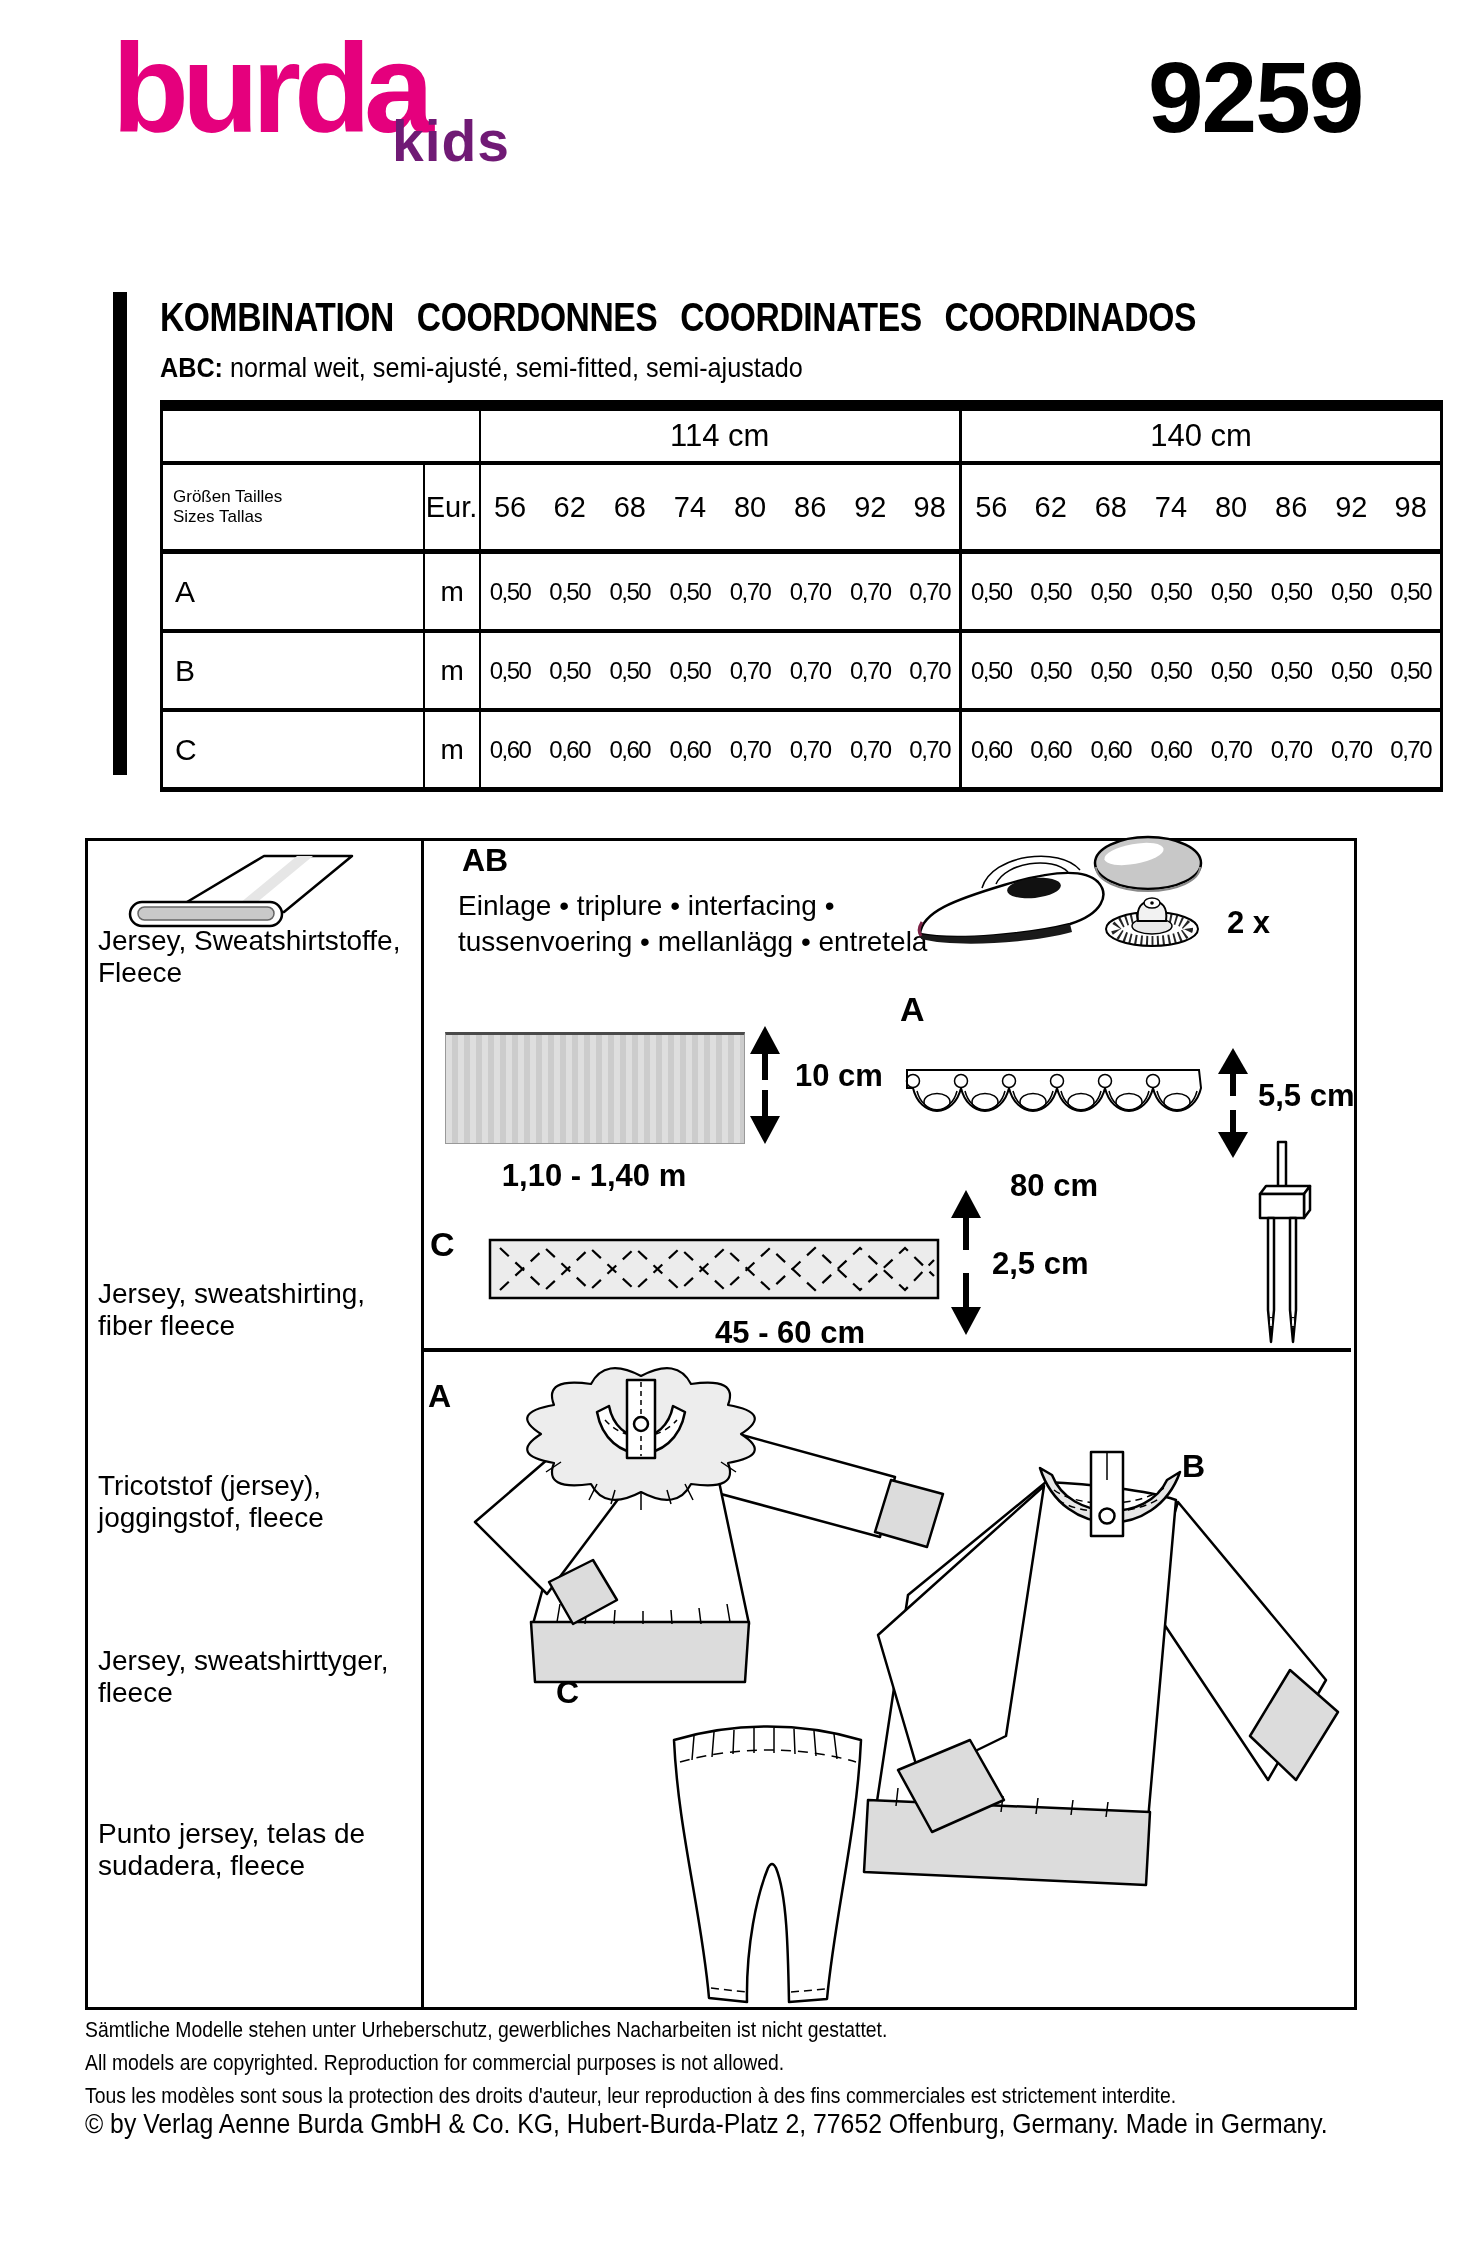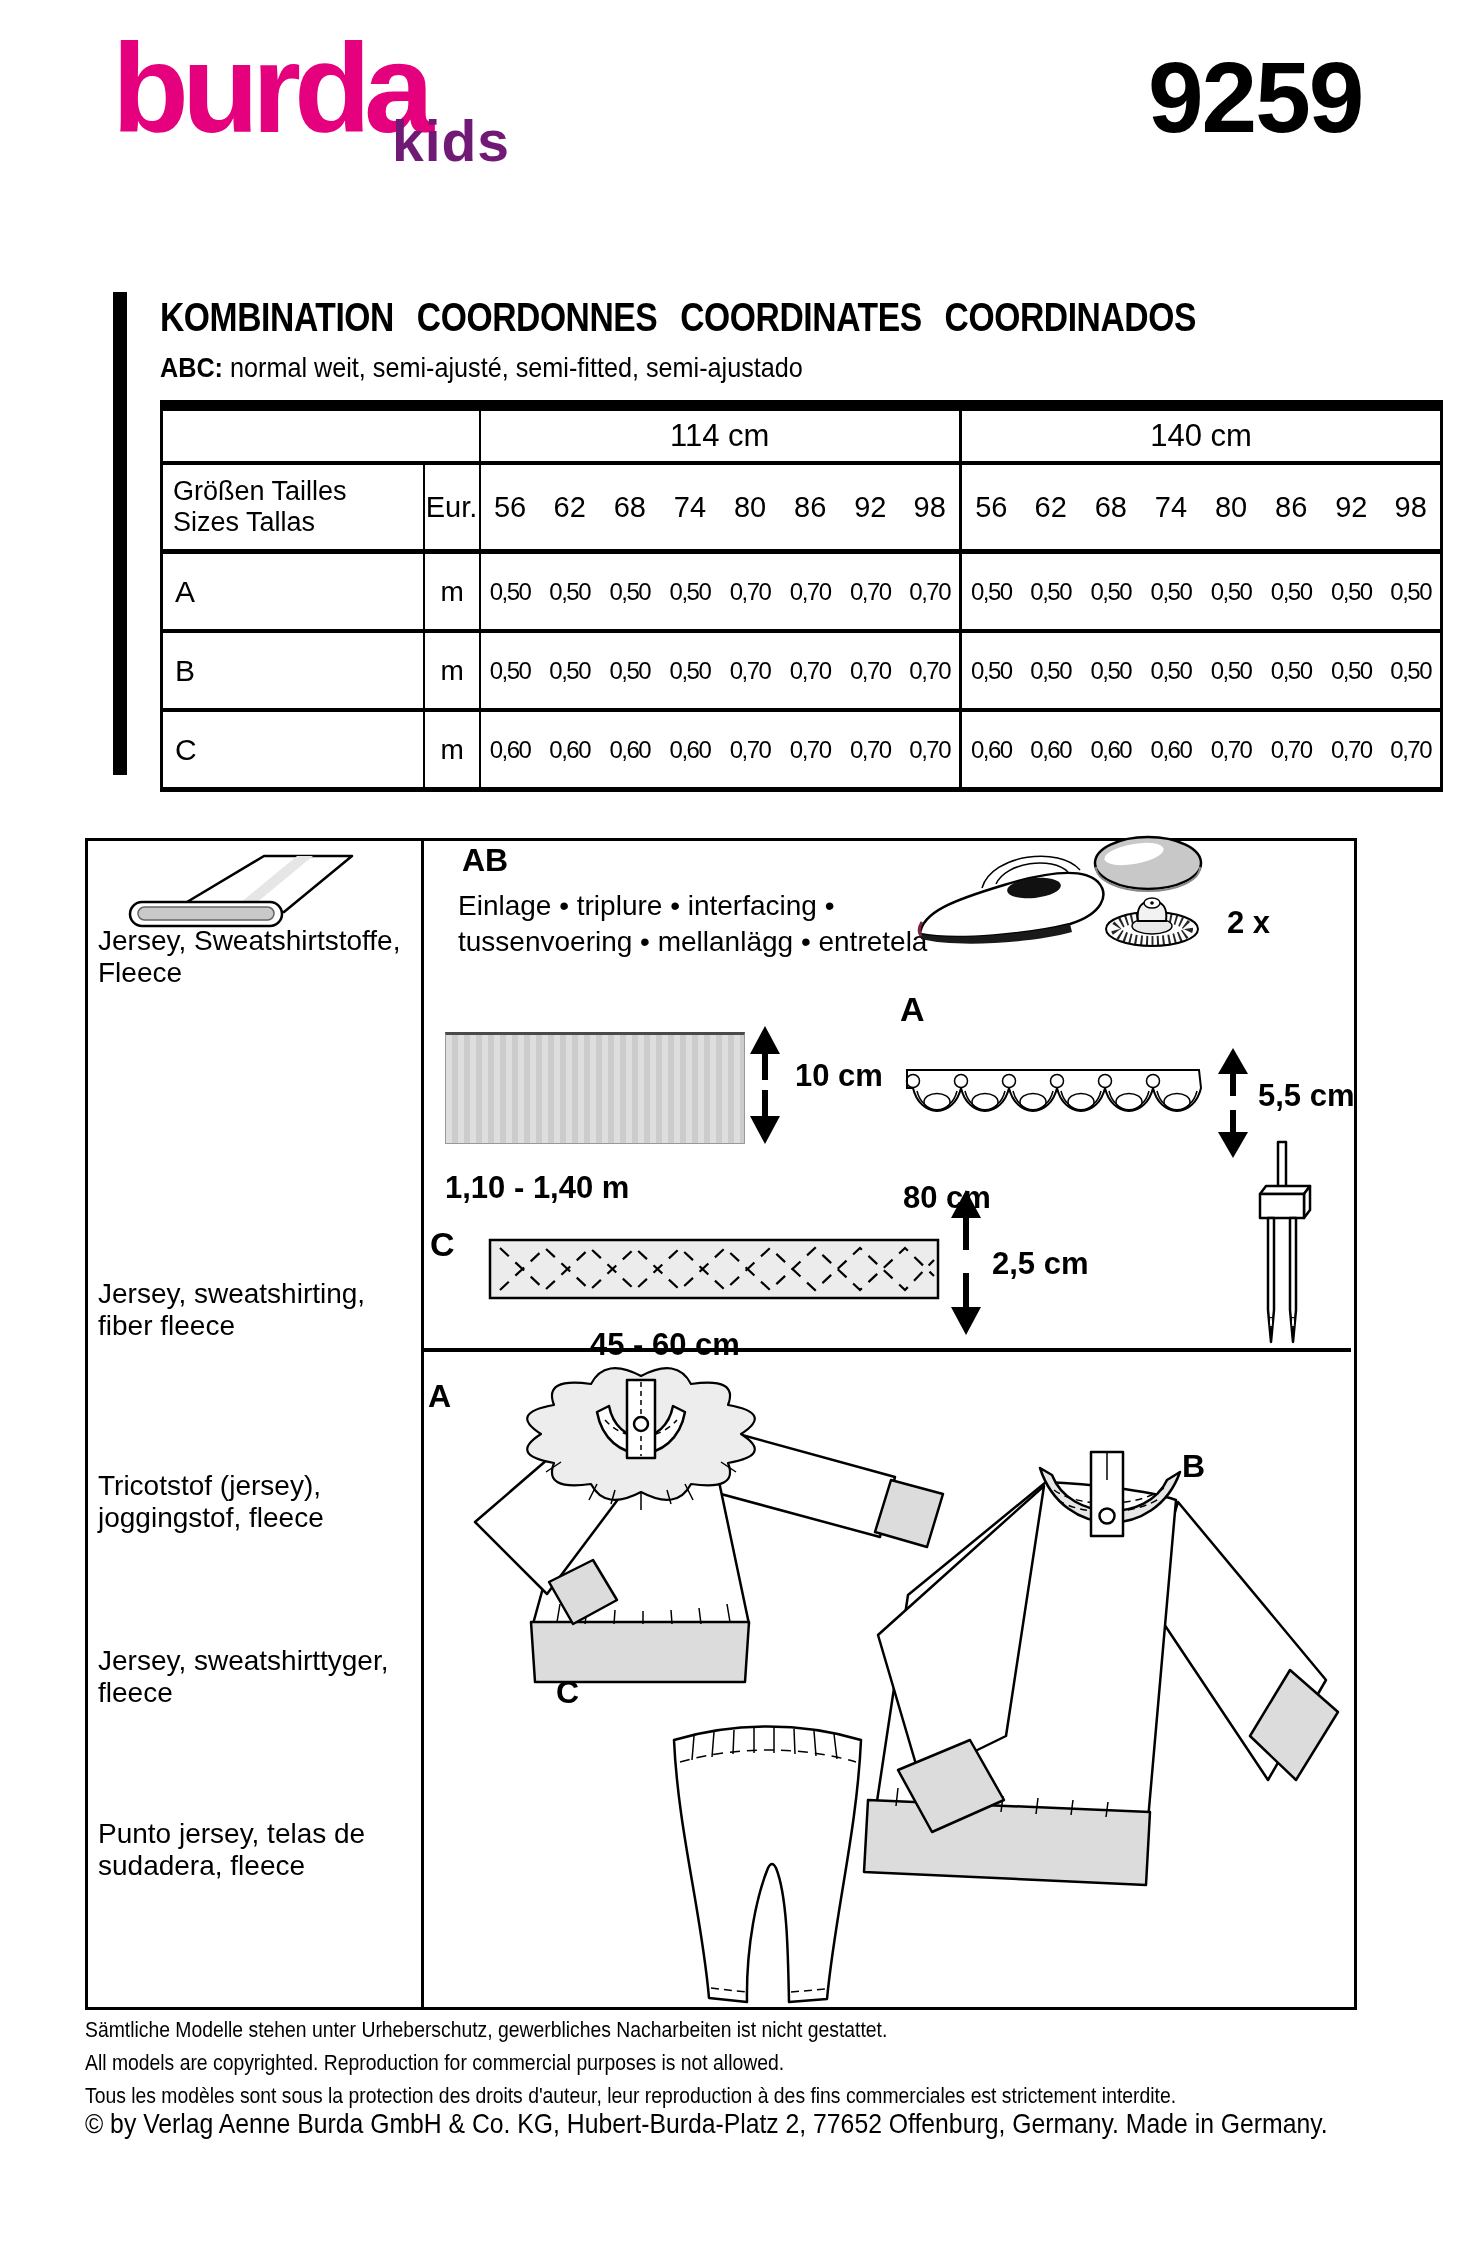--- a/index.html
+++ b/index.html
@@ -22,40 +22,40 @@
 
   
   #yt{position:absolute;left:160px;top:400px;width:1283px;border-collapse:collapse;table-layout:fixed;
       border:3px solid #000;border-top:11px solid #000;border-bottom:5px solid #000;font-weight:normal;}
   #yt td{padding:0;text-align:center;vertical-align:middle;}
   #yt .r1 td{height:50px;border-bottom:4px solid #000;font-size:31px;}
   #yt .r2 td{height:84px;border-bottom:5px solid #000;font-size:29px;}
   #yt .rv td{height:75px;border-bottom:4px solid #000;font-size:24px;letter-spacing:-1.5px;}
   #yt tr.rv:last-child td{border-bottom:none;}
   #yt .lab{text-align:left;padding-left:10px;border-right:2.5px solid #000;letter-spacing:0;}
-  #yt .r2 .lab{font-size:27px;line-height:1.15;}
+  #yt .r2 .lab{font-size:17px;line-height:1.15;}
   #yt .rv .lab{font-size:30px;padding-left:12px;}
   #yt .eur{border-right:2.5px solid #000;font-size:26px;letter-spacing:0;}
   #yt .rv .eur{font-size:28px;}
   #yt .g2{border-left:3px solid #000;}
 
   
   #main-box{left:85px;top:838px;width:1266px;height:1166px;border:3px solid #000;}
   #col-divider{left:421px;top:838px;width:3px;height:1172px;background:#000;}
   #row-divider{left:424px;top:1348px;width:927px;height:4px;background:#000;}
 
   .fabric-item{left:98px;width:318px;font-size:28px;line-height:1.16;}
   #notes-text{left:458px;top:888px;width:500px;font-size:28px;line-height:1.28;}
   .dim{font-size:31px;font-weight:bold;white-space:nowrap;}
   .vletter{font-size:34px;font-weight:bold;}
   .gletter{font-size:32px;font-weight:bold;}
   #interfacing-swatch{left:445px;top:1032px;width:298px;height:108px;
       background:repeating-linear-gradient(90deg,#dedede 0 6px,#cccccc 6px 12px);
       border:1px solid #999;border-top:3px solid #4a4a4a;}
-  .ctr{margin-top:12px;}
+  .ctr{text-align:center;}
 
   
   .foot-sm{left:85px;font-size:21.5px;transform:scaleX(.9);}
   #foot-4{left:85px;top:2108px;font-size:27.5px;transform:scaleX(.9);}
 
   svg{display:block;overflow:visible;}
   .ln{fill:#fff;stroke:#000;stroke-width:2.5;stroke-linejoin:round;}
   .shade{fill:#dcdcdc;stroke:#000;stroke-width:2.5;stroke-linejoin:round;}
   .thin{fill:none;stroke:#000;stroke-width:1.5;}
 </style>

